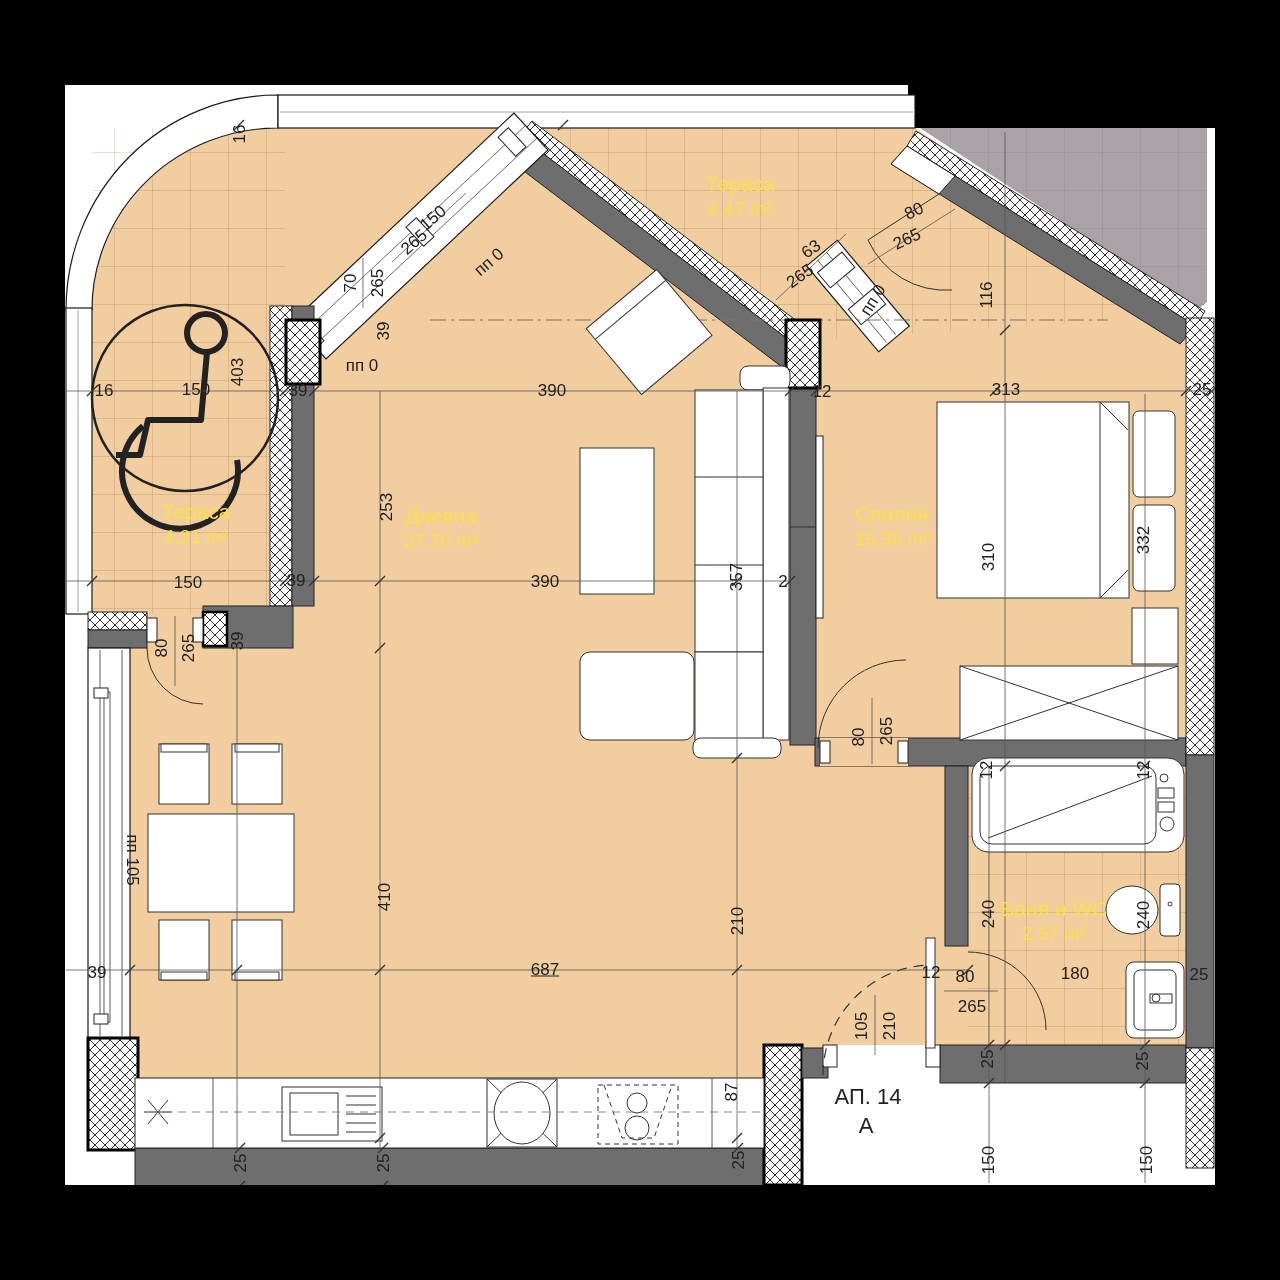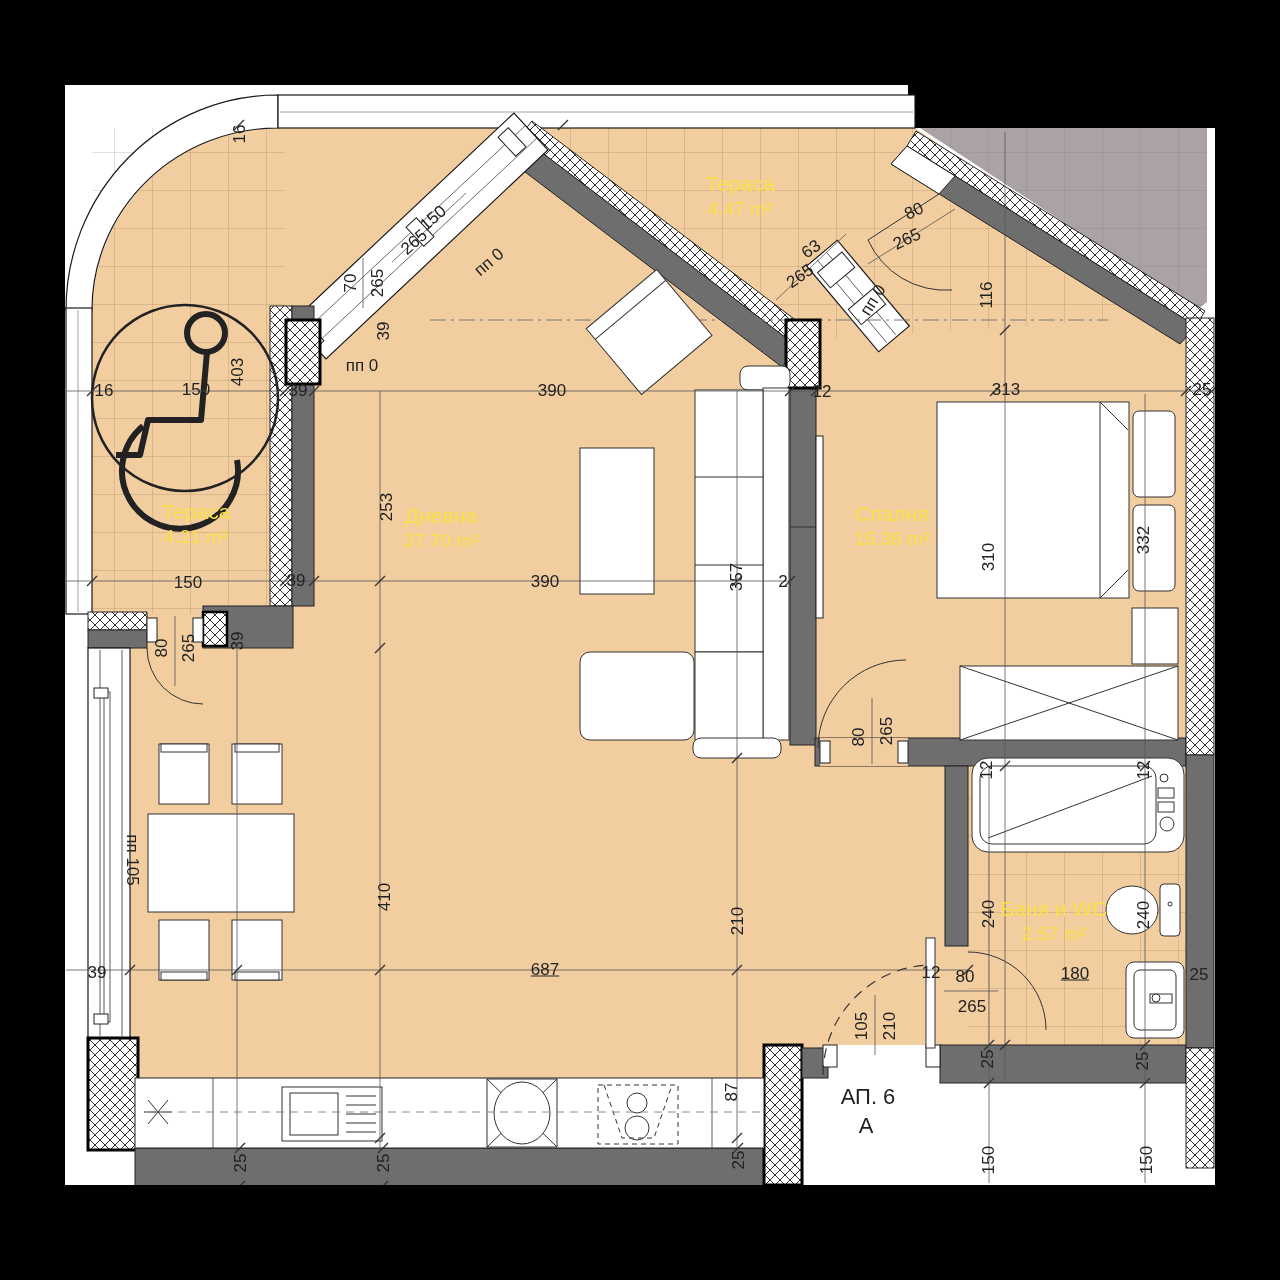--- a/index.html
+++ b/index.html
@@ -360,21 +360,21 @@
       <span class="dim" style="left: 161px; top: 648px; transform: translate(-50%, -50%) rotate(-90deg);">80</span>
       <span class="dim" style="left: 188px; top: 648px; transform: translate(-50%, -50%) rotate(-90deg);">265</span>
       <span class="dim" style="left: 237px; top: 641px; transform: translate(-50%, -50%) rotate(-90deg);">39</span>
       <span class="dim" style="left: 132px; top: 860px; transform: translate(-50%, -50%) rotate(90deg);">пп 105</span>
       <span class="dim" style="left: 97px; top: 972px; transform: translate(-50%, -50%) rotate(0deg);">39</span>
       <span class="dim" style="left: 384px; top: 897px; transform: translate(-50%, -50%) rotate(-90deg);">410</span>
       <span class="dim" style="left: 737px; top: 921px; transform: translate(-50%, -50%) rotate(-90deg);">210</span>
       <span class="dim" style="left: 545px; top: 969px; transform: translate(-50%, -50%) rotate(0deg); text-decoration: underline;">687</span>
       <span class="dim" style="left: 988px; top: 914px; transform: translate(-50%, -50%) rotate(-90deg);">240</span>
       <span class="dim" style="left: 1143px; top: 915px; transform: translate(-50%, -50%) rotate(-90deg);">240</span>
-      <span class="dim" style="left: 1075px; top: 973px; transform: translate(-50%, -50%) rotate(0deg); text-decoration: underline;">180</span>
+      <span class="dim" style="left: 1075px; top: 973px; transform: translate(-50%, -50%) rotate(0deg);">180</span>
       <span class="dim" style="left: 986px; top: 770px; transform: translate(-50%, -50%) rotate(-90deg);">12</span>
       <span class="dim" style="left: 1143px; top: 770px; transform: translate(-50%, -50%) rotate(-90deg);">12</span>
       <span class="dim" style="left: 931px; top: 972px; transform: translate(-50%, -50%) rotate(0deg);">12</span>
       <span class="dim" style="left: 965px; top: 976px; transform: translate(-50%, -50%) rotate(0deg);">80</span>
       <span class="dim" style="left: 972px; top: 1006px; transform: translate(-50%, -50%) rotate(0deg);">265</span>
       <span class="dim" style="left: 861px; top: 1026px; transform: translate(-50%, -50%) rotate(-90deg);">105</span>
       <span class="dim" style="left: 889px; top: 1026px; transform: translate(-50%, -50%) rotate(-90deg);">210</span>
       <span class="dim" style="left: 858px; top: 737px; transform: translate(-50%, -50%) rotate(-90deg);">80</span>
       <span class="dim" style="left: 886px; top: 731px; transform: translate(-50%, -50%) rotate(-90deg);">265</span>
       <span class="dim" style="left: 240px; top: 1163px; transform: translate(-50%, -50%) rotate(-90deg);">25</span>
@@ -403,16 +403,16 @@
       <div class="room-label" style="left: 892px; top: 526px;">
         <span class="rname">Спалня</span>
         <span class="rarea">15.36 m²</span>
       </div>
       <div class="room-label" style="left: 1054px; top: 921px;">
         <span class="rname">Баня и WC</span>
         <span class="rarea">2.57 m²</span>
       </div>
     </div>
 
-<div class="apt-label" style="left:868px;top:1097px;">АП. 6</div>
+<div class="apt-label" style="left:868px;top:1097px;">АП. 14</div>
 <div class="apt-label" style="left:866px;top:1126px;">А</div>
 
 </div>
 
 </body></html>

